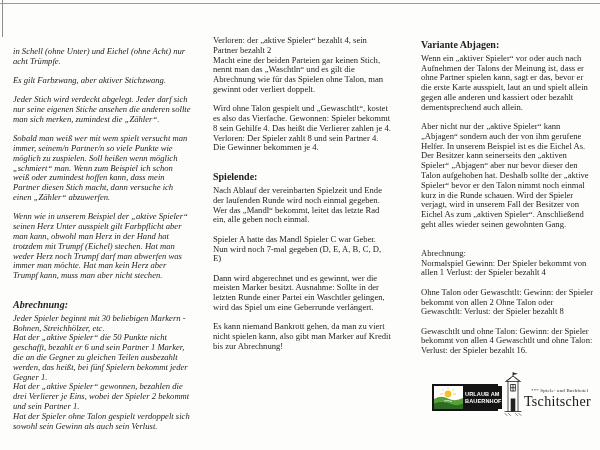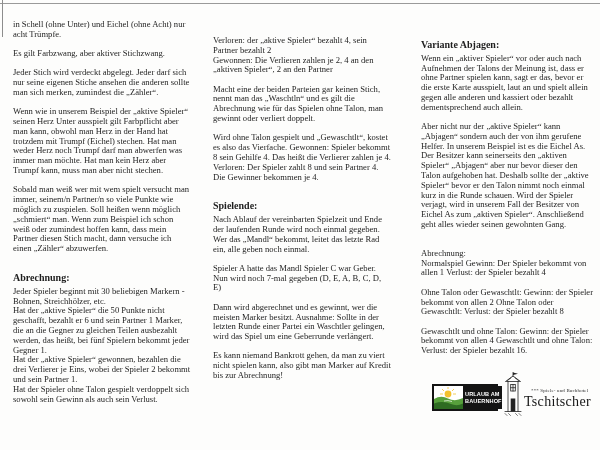--- a/index.html
+++ b/index.html
@@ -8,21 +8,21 @@
     background:#fdfdfc;
     font-family:"Liberation Serif","DejaVu Serif",serif;
     color:#1e1e1e;
     -webkit-font-smoothing:antialiased;
   }
   .scan-edge { position:absolute; background:#9a9a9a; }
   .scan-edge.top { top:3px; left:0; width:600px; height:1px; }
   .scan-edge.left { top:0; left:2px; width:1px; height:37px; background:#8d8d8d; }
 
   .col { position:absolute; font-size:8.6px; line-height:9.8px; text-align:left; }
-  .col-1 { left:13px;  top:20px; width:178px; }
+  .col-1 { left:13px;  top:47px; width:178px;font-style:italic; }
   .col-2 { left:213px; top:36px; width:178px; }
   .col-3 { left:421px; top:40px; width:173px; }
 
   .col p { margin:0 0 9.5px 0; }
   .col p.tight { margin-bottom:0; }
   .col p.head { font-weight:700; font-size:10px; margin-top:19px; margin-bottom:4px; }
   .col p.gap  { margin-top:19px; }
   .col p.first { margin-top:0; }
 
   
@@ -60,32 +60,31 @@
 </head>
 <body>
 
 <div class="scan-edge top"></div>
 <div class="scan-edge left"></div>
 
 <div class="col col-1">
   <p>in Schell (ohne Unter) und Eichel (ohne Acht) nur acht Trümpfe.</p>
   <p>Es gilt Farbzwang, aber aktiver Stichzwang.</p>
   <p>Jeder Stich wird verdeckt abgelegt. Jeder darf sich nur seine eigenen Stiche ansehen die anderen sollte man sich merken, zumindest die „Zähler“.</p>
+  <p>Sobald man weiß wer mit wem spielt versucht man immer, seinem/n Partner/n so viele Punkte wie möglich zu zuspielen. Soll heißen wenn möglich „schmiert“ man. Wenn zum Beispiel ich schon weiß oder zumindest hoffen kann, dass mein Partner diesen Stich macht, dann versuche ich einen „Zähler“ abzuwerfen.</p>
   <p>Wenn wie in unserem Beispiel der „aktive Spieler“ seinen Herz Unter ausspielt gilt Farbpflicht aber man kann, obwohl man Herz in der Hand hat trotzdem mit Trumpf (Eichel) stechen. Hat man weder Herz noch Trumpf darf man abwerfen was immer man möchte. Hat man kein Herz aber Trumpf kann, muss man aber nicht stechen.</p>
-  <p>Sobald man weiß wer mit wem spielt versucht man immer, seinem/n Partner/n so viele Punkte wie möglich zu zuspielen. Soll heißen wenn möglich „schmiert“ man. Wenn zum Beispiel ich schon weiß oder zumindest hoffen kann, dass mein Partner diesen Stich macht, dann versuche ich einen „Zähler“ abzuwerfen.</p>
   <p class="head">Abrechnung:</p>
   <p class="tight">Jeder Spieler beginnt mit 30 beliebigen Markern - Bohnen, Streichhölzer, etc.</p>
   <p class="tight">Hat der „aktive Spieler“ die 50 Punkte nicht geschafft, bezahlt er 6 und sein Partner 1 Marker, die an die Gegner zu gleichen Teilen ausbezahlt werden, das heißt, bei fünf Spielern bekommt jeder Gegner 1.</p>
   <p class="tight">Hat der „aktive Spieler“ gewonnen, bezahlen die drei Verlierer je Eins, wobei der Spieler 2 bekommt und sein Partner 1.</p>
   <p class="tight">Hat der Spieler ohne Talon gespielt verdoppelt sich sowohl sein Gewinn als auch sein Verlust.</p>
 </div>
 
 <div class="col col-2">
   <p class="tight">Verloren: der „aktive Spieler“ bezahlt 4, sein Partner bezahlt 2</p>
-  <p>Gewonnen: Die Verlieren zahlen je 2, 4 an den „aktiven Spieler“, 2 an den Partner</p>
   <p>Macht eine der beiden Parteien gar keinen Stich, nennt man das „Waschtln“ und es gilt die Abrechnung wie für das Spielen ohne Talon, man gewinnt oder verliert doppelt.</p>
   <p>Wird ohne Talon gespielt und „Gewaschtlt“, kostet es also das Vierfache. Gewonnen: Spieler bekommt 8 sein Gehilfe 4. Das heißt die Verlierer zahlen je 4. Verloren: Der Spieler zahlt 8 und sein Partner 4. Die Gewinner bekommen je 4.</p>
   <p class="head">Spielende:</p>
   <p>Nach Ablauf der vereinbarten Spielzeit und Ende der laufenden Runde wird noch einmal gegeben. Wer das „Mandl“ bekommt, leitet das letzte Rad ein, alle geben noch einmal.</p>
   <p>Spieler A hatte das Mandl Spieler C war Geber. Nun wird noch 7-mal gegeben (D, E, A, B, C, D, E)</p>
   <p>Dann wird abgerechnet und es gewinnt, wer die meisten Marker besitzt. Ausnahme: Sollte in der letzten Runde einer Partei ein Waschtler gelingen, wird das Spiel um eine Geberrunde verlängert.</p>
   <p>Es kann niemand Bankrott gehen, da man zu viert nicht spielen kann, also gibt man Marker auf Kredit bis zur Abrechnung!</p>
 </div>
 
 <div class="col col-3">

